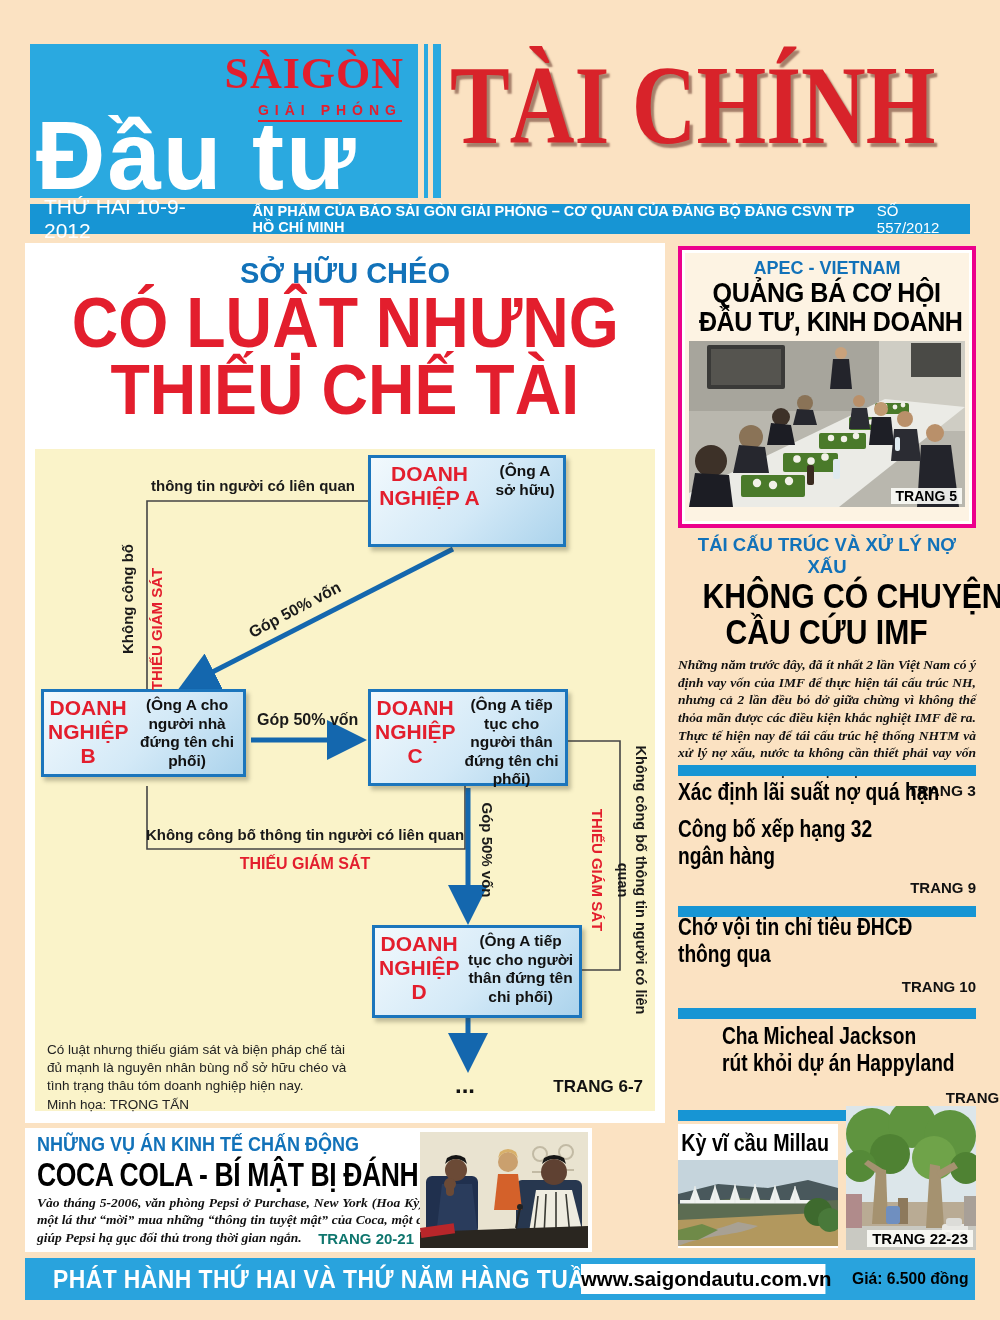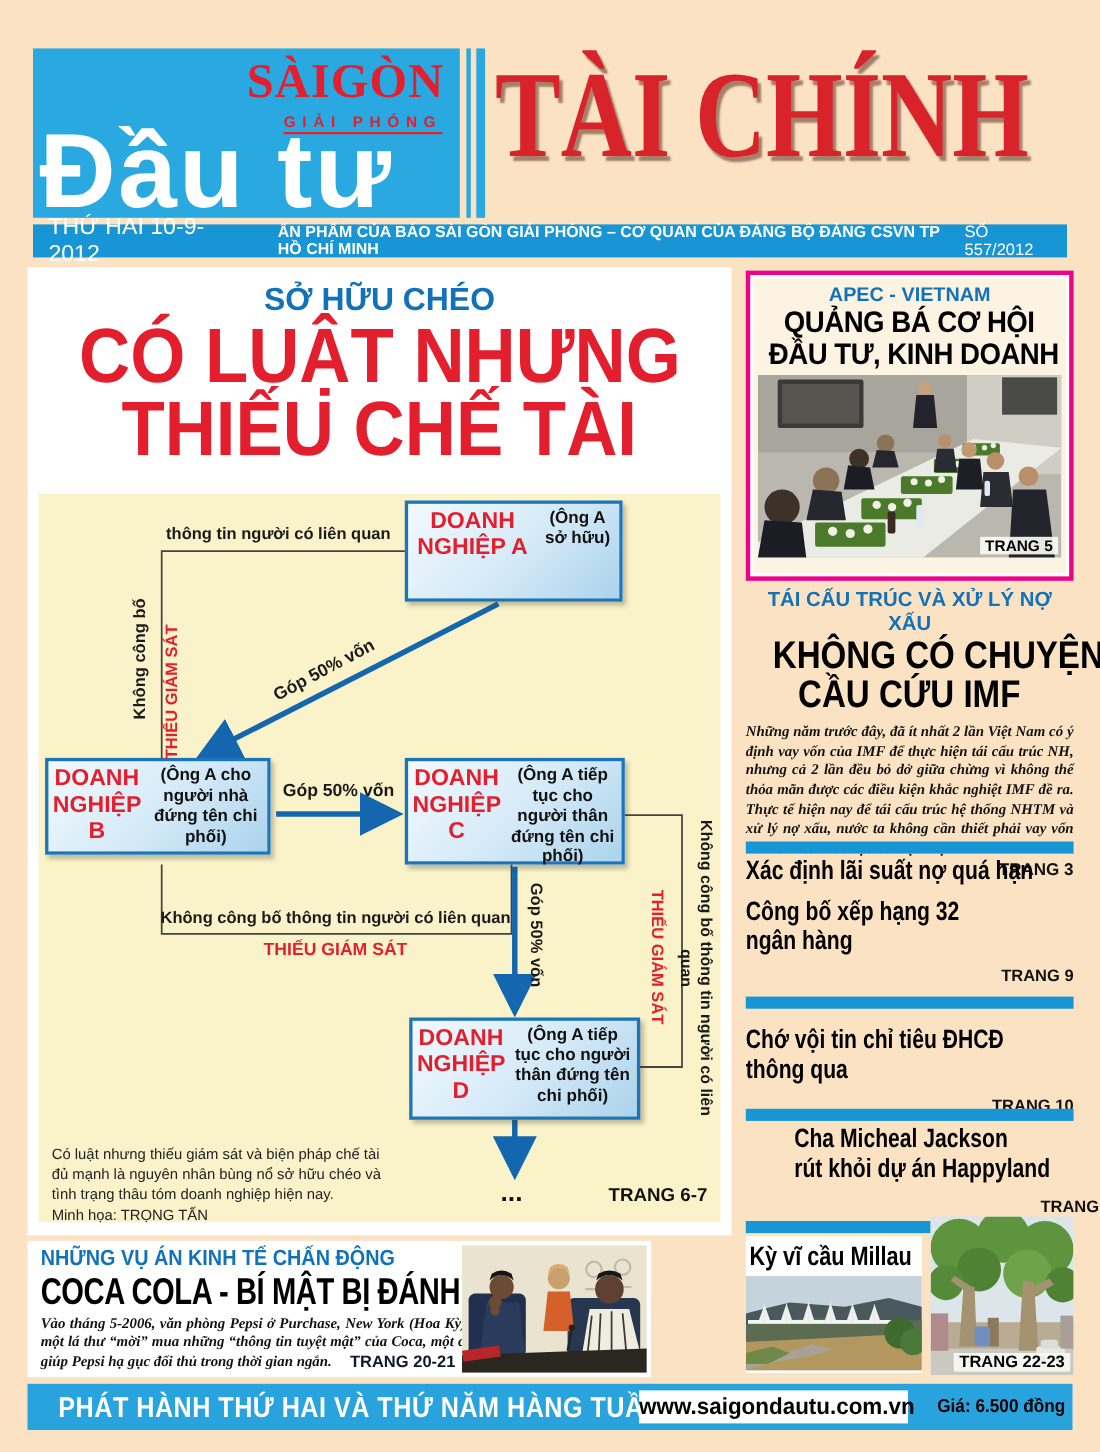--- a/index.html
+++ b/index.html
@@ -76,21 +76,21 @@
             transform:scaleX(.82);transform-origin:0 0;}
   .trees{position:absolute;left:846px;top:1106px;width:130px;height:144px;background:#dde6ea;overflow:hidden;}
   
   .coca{position:absolute;left:25px;top:1128px;width:567px;height:124px;background:#fff;}
   .coca-kicker{position:absolute;left:12px;top:5px;color:#1272b9;font-weight:bold;font-size:20px;
                white-space:nowrap;transform:scaleX(.9);transform-origin:0 0;}
   .coca-h{position:absolute;left:12px;top:27px;color:#000;font-weight:bold;font-size:34px;
           white-space:nowrap;transform:scaleX(.78);transform-origin:0 0;letter-spacing:-.5px;}
   .coca-body{position:absolute;left:12px;top:66px;width:452px;font-family:"Liberation Serif",serif;
              font-weight:bold;font-style:italic;font-size:13.5px;line-height:1.28;text-align:justify;color:#111;}
-  .coca-ref{position:absolute;right:178px;bottom:5px;font-weight:bold;font-size:15px;color:#0f172a;text-align:center;}
+  .coca-ref{position:absolute;right:178px;bottom:5px;font-weight:bold;font-size:15px;color:#0f766e;text-align:center;}
   .coca-art{position:absolute;right:4px;top:4px;width:168px;height:116px;}
   
   .footer{position:absolute;left:25px;top:1258px;width:950px;height:42px;background:#29a3dd;}
   .footer-text{position:absolute;left:28px;top:0;height:42px;line-height:42px;color:#fff;font-weight:bold;
                font-size:26px;white-space:nowrap;transform:scaleX(.88);transform-origin:0 50%;letter-spacing:.5px;}
   .footer-url{position:absolute;left:556px;top:6px;width:252px;height:30px;background:#fff;color:#000;
               font-weight:bold;font-size:21px;text-align:center;line-height:30px;
               transform:scaleX(.97);transform-origin:0 50%;}
   .footer-price{position:absolute;left:822px;top:0;width:125px;height:42px;line-height:42px;color:#000;
                 font-weight:bold;font-size:17px;text-align:center;white-space:nowrap;
@@ -263,21 +263,21 @@
 
   <div class="news" style="top:779px;height:126px;">
     <div class="news-h"><span>Xác định lãi suất nợ quá hạn</span></div>
     <div class="news-h" style="margin-top:10px;"><span>Công bố xếp hạng 32</span></div>
     <div class="news-h"><span>ngân hàng</span></div>
     <div class="news-ref" style="top:100px;">TRANG 9</div>
   </div>
 
   <div class="blue-bar" style="top:906px;"></div>
 
-  <div class="news" style="top:933px;height:80px;">
+  <div class="news" style="top:914px;height:80px;">
     <div class="news-h"><span>Chớ vội tin chỉ tiêu ĐHCĐ</span></div>
     <div class="news-h"><span>thông qua</span></div>
     <div class="news-ref" style="top:64px;">TRANG 10</div>
   </div>
 
   <div class="blue-bar" style="top:1008px;"></div>
 
   <div class="news" style="top:1023px;height:80px;margin-left:44px;">
     <div class="news-h"><span>Cha Micheal Jackson</span></div>
     <div class="news-h"><span>rút khỏi dự án Happyland</span></div>

